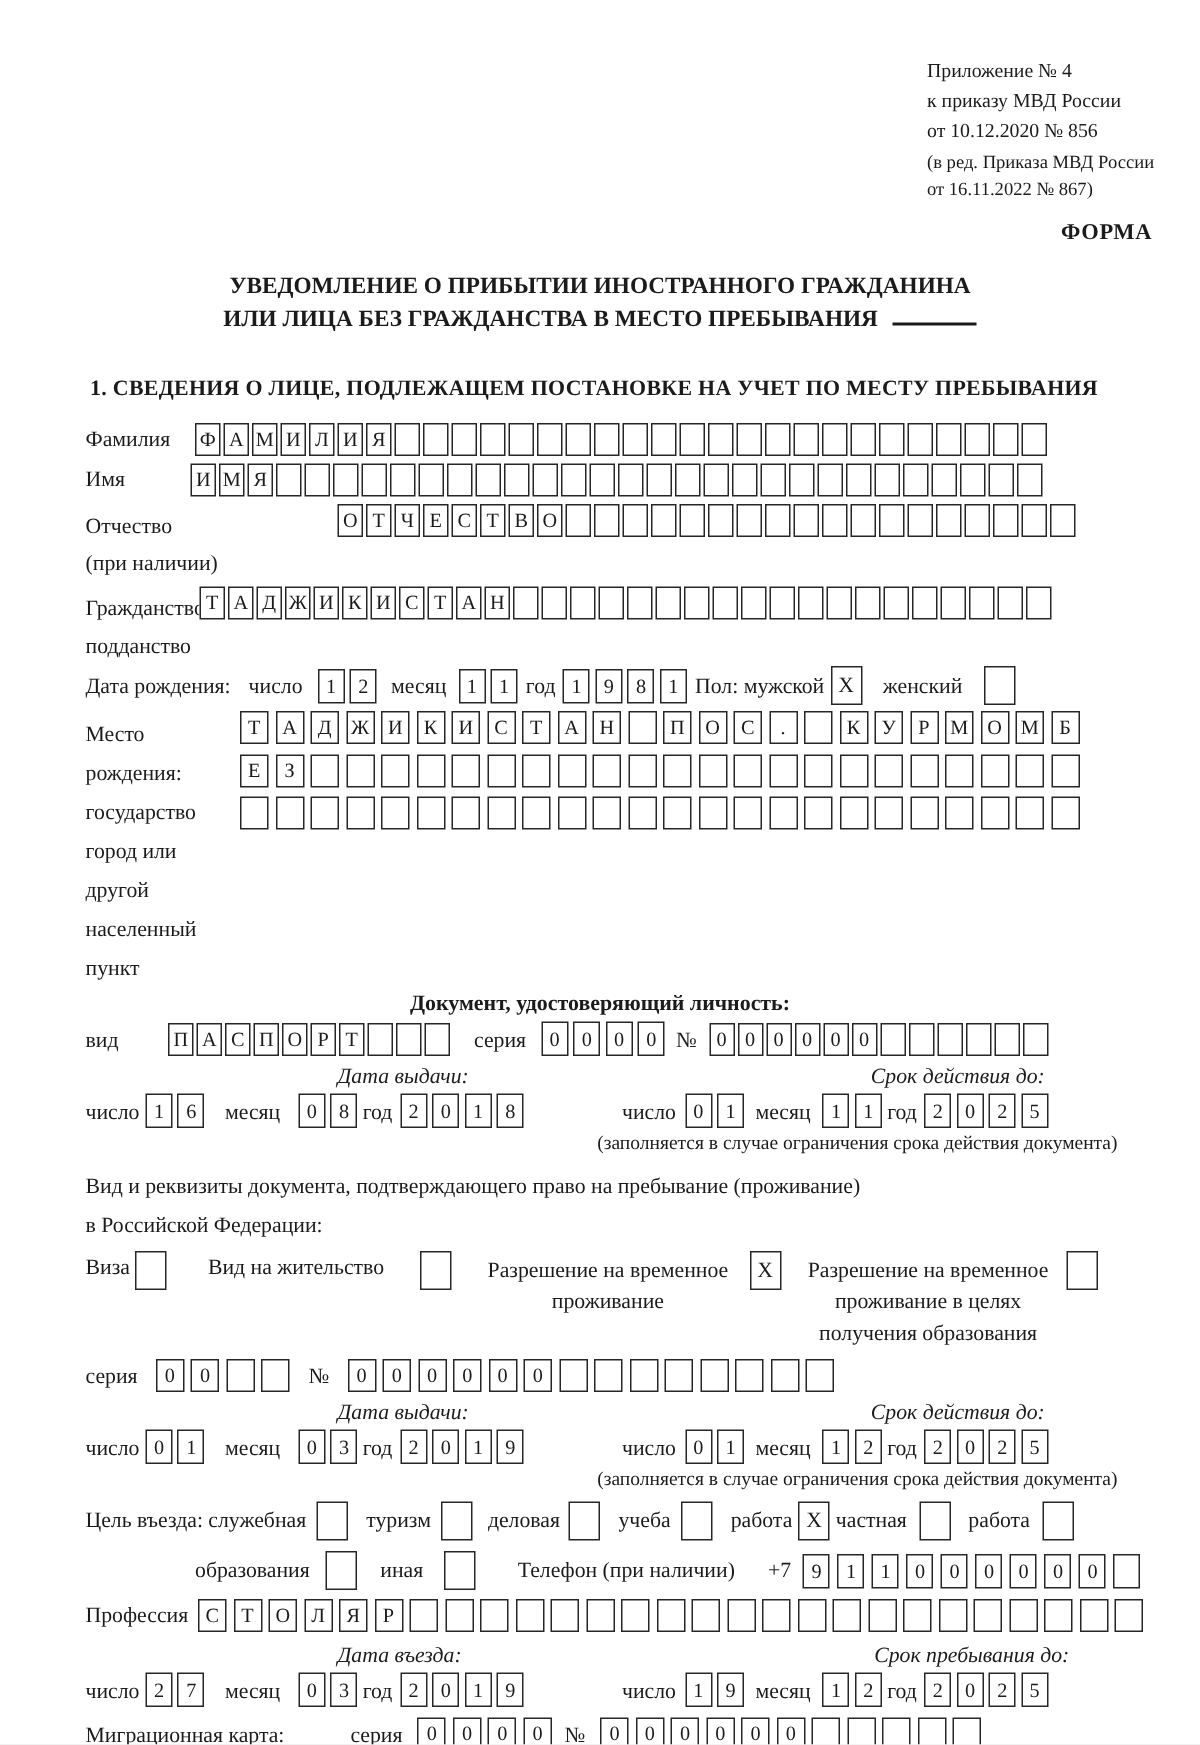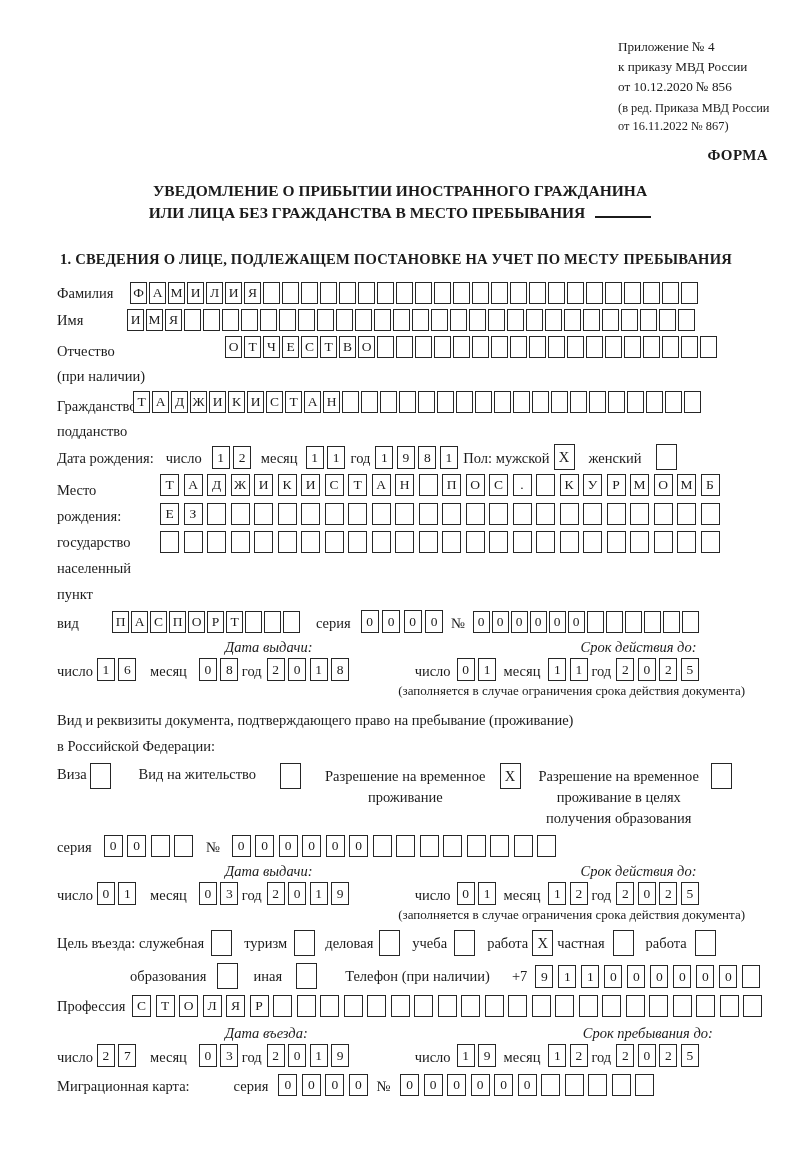--- a/index.html
+++ b/index.html
@@ -122,29 +122,31 @@
     <span class="inl" style="margin-left:2px">Пол: мужской</span>
     <span class="checkbox" style="margin-left:4px">X</span>
     <span class="inl" style="margin-left:14px">женский</span>
     <span class="checkbox" style="margin-left:14px"></span>
   </div>
 
   <div class="row" style="margin-top:4px">
     <span class="labstack w103" style="line-height:26px">
       <div>Место рождения:</div>
       <div>государство</div>
+      <div>город или другой</div>
       <div>населенный пункт</div>
     </span>
     <span class="birth-rows">
       <div class="cellsline cells"><span class="bcell">Т</span><span class="bcell">А</span><span class="bcell">Д</span><span class="bcell">Ж</span><span class="bcell">И</span><span class="bcell">К</span><span class="bcell">И</span><span class="bcell">С</span><span class="bcell">Т</span><span class="bcell">А</span><span class="bcell">Н</span><span class="bcell"></span><span class="bcell">П</span><span class="bcell">О</span><span class="bcell">С</span><span class="bcell">.</span><span class="bcell"></span><span class="bcell">К</span><span class="bcell">У</span><span class="bcell">Р</span><span class="bcell">М</span><span class="bcell">О</span><span class="bcell">М</span><span class="bcell">Б</span></div>
       <div class="cellsline cells"><span class="bcell">Е</span><span class="bcell">З</span><span class="bcell"></span><span class="bcell"></span><span class="bcell"></span><span class="bcell"></span><span class="bcell"></span><span class="bcell"></span><span class="bcell"></span><span class="bcell"></span><span class="bcell"></span><span class="bcell"></span><span class="bcell"></span><span class="bcell"></span><span class="bcell"></span><span class="bcell"></span><span class="bcell"></span><span class="bcell"></span><span class="bcell"></span><span class="bcell"></span><span class="bcell"></span><span class="bcell"></span><span class="bcell"></span><span class="bcell"></span></div>
       <div class="cellsline cells"><span class="bcell"></span><span class="bcell"></span><span class="bcell"></span><span class="bcell"></span><span class="bcell"></span><span class="bcell"></span><span class="bcell"></span><span class="bcell"></span><span class="bcell"></span><span class="bcell"></span><span class="bcell"></span><span class="bcell"></span><span class="bcell"></span><span class="bcell"></span><span class="bcell"></span><span class="bcell"></span><span class="bcell"></span><span class="bcell"></span><span class="bcell"></span><span class="bcell"></span><span class="bcell"></span><span class="bcell"></span><span class="bcell"></span><span class="bcell"></span></div>
     </span>
   </div>
 
+  <div class="center-bold" style="margin-top:2px">Документ, удостоверяющий личность:</div>
 
   <div class="row" style="margin-top:3px; align-items:center;">
     <span class="lab w55">вид</span>
     <span class="cells"><span class="cell">П</span><span class="cell">А</span><span class="cell">С</span><span class="cell">П</span><span class="cell">О</span><span class="cell">Р</span><span class="cell">Т</span><span class="cell"></span><span class="cell"></span><span class="cell"></span></span>
     <span class="inl" style="margin-left:14px">серия</span>
     <span class="cells" style="margin-left:10px"><span class="dcell">0</span><span class="dcell">0</span><span class="dcell">0</span><span class="dcell">0</span></span>
     <span class="inl" style="margin-left:4px">№</span>
     <span class="cells" style="margin-left:8px"><span class="cell">0</span><span class="cell">0</span><span class="cell">0</span><span class="cell">0</span><span class="cell">0</span><span class="cell">0</span><span class="cell"></span><span class="cell"></span><span class="cell"></span><span class="cell"></span><span class="cell"></span><span class="cell"></span></span>
   </div>
 

